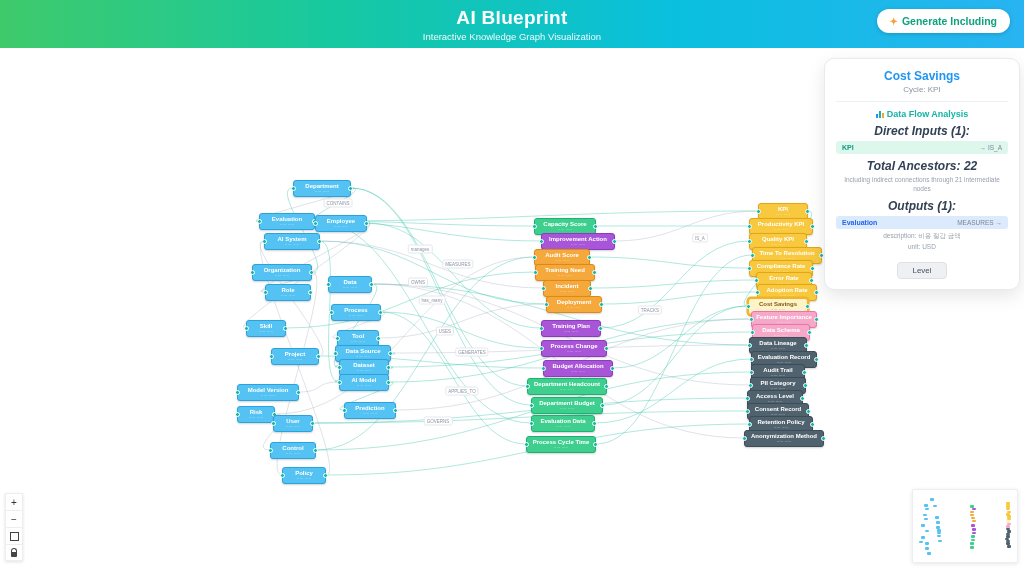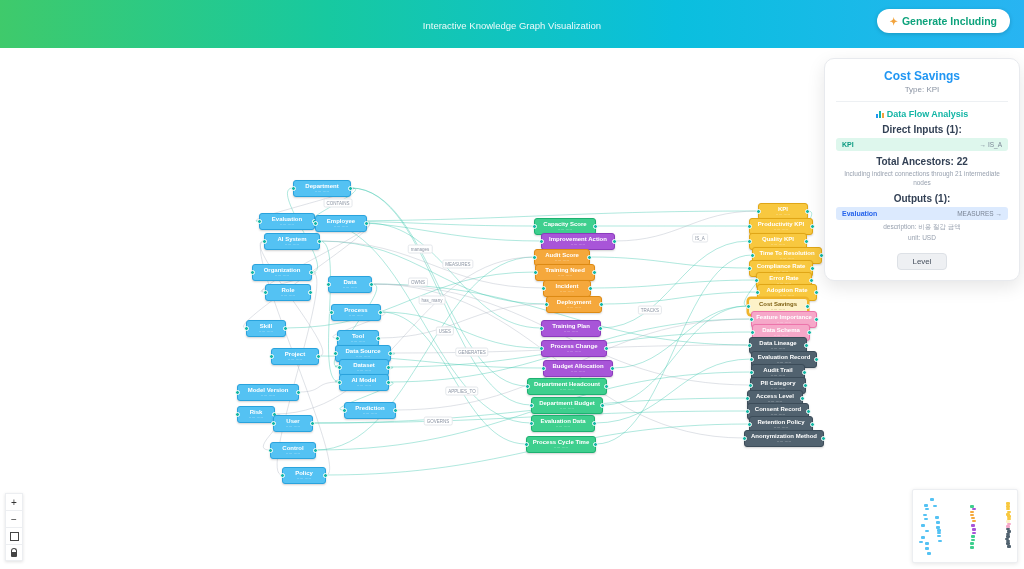--- a/index.html
+++ b/index.html
@@ -40,21 +40,21 @@
   .panel h2{margin:0;font-size:12px;color:#2096f3;font-weight:bold;}
   .ptype{font-size:8px;color:#8a93a2;margin-top:2px;}
   .panel hr{border:none;border-top:1px solid #edf0f3;margin:7px 0;}
   .psec{display:flex;align-items:center;justify-content:center;gap:3px;color:#12b5a5;font-size:9px;
     font-weight:bold;margin-bottom:5px;}
   .bars-icon{display:inline-flex;align-items:flex-end;gap:1px;height:8px;}
   .bars-icon i{display:block;width:2px;background:#12b5a5;}
   .bars-icon i:nth-child(1){height:4px;background:#2096f3;}
   .bars-icon i:nth-child(2){height:7px;}
   .bars-icon i:nth-child(3){height:5px;background:#f2a33c;}
-  .plabel{font-size:10px;font-weight:bold;color:#334155;margin:5px 0 3px;}
+  .plabel{font-size:12px;font-weight:bold;color:#334155;margin:5px 0 3px;font-style:italic;}
   .chip{display:flex;justify-content:space-between;align-items:center;border-radius:3px;
     padding:3px 6px;font-size:7px;}
   .chip-in{background:#def7ed;}
   .chip-in .chip-name{color:#0d9b82;font-weight:bold;}
   .chip-out{background:#dceafe;}
   .chip-out .chip-name{color:#2563eb;font-weight:bold;}
   .chip-rel{color:#7c8696;font-size:6.5px;}
   .pnote{font-size:6.5px;color:#98a1af;margin:3px 0;line-height:1.35;}
   .fsummary{background:#f2f4f6;border-radius:5px;padding:5px 6px;margin-top:6px;text-align:center;}
   .fs-title{font-size:7.5px;font-weight:bold;color:#3d4a5c;margin-bottom:2px;}
@@ -79,20 +79,21 @@
     border:1px solid #eceef1;box-shadow:0 1px 4px rgba(0,0,0,.10);z-index:15;border-radius:2px;}
   .mini-node{position:absolute;width:4px;height:2.5px;border-radius:1px;}
 </style>
 </head>
 <body>
 
 <div class="app">
 
   <header>
     <div class="h-center">
+      <h1>AI Blueprint</h1>
       <div class="subtitle">Interactive Knowledge Graph Visualization</div>
     </div>
     <button class="gen-btn">
       <span class="gen-ico">✦</span>
       <span>Generate Including</span>
     </button>
   </header>
 
   <div class="canvas" id="canvas">
     <svg id="edges" width="1024" height="569">
@@ -369,21 +370,21 @@
         <div class="echip" style="left: 472px; top: 352px;">GENERATES</div>
         <div class="echip" style="left: 462px; top: 391px;">APPLIES_TO</div>
         <div class="echip" style="left: 438px; top: 421px;">GOVERNS</div>
         <div class="echip" style="left: 700px; top: 238px;">IS_A</div>
         <div class="echip" style="left: 650px; top: 310px;">TRACKS</div>
       </div>
   </div>
 
   <aside class="panel">
     <h2>Cost Savings</h2>
-    <div class="ptype">Type: KPI</div>
+    <div class="ptype">Cycle: KPI</div>
     <hr>
     <div class="psec">
       <span class="bars-icon">
           <i></i>
           <i></i>
           <i></i>
         </span>
       <span>Data Flow Analysis</span>
     </div>
     <div class="plabel">Direct Inputs (1):</div>

